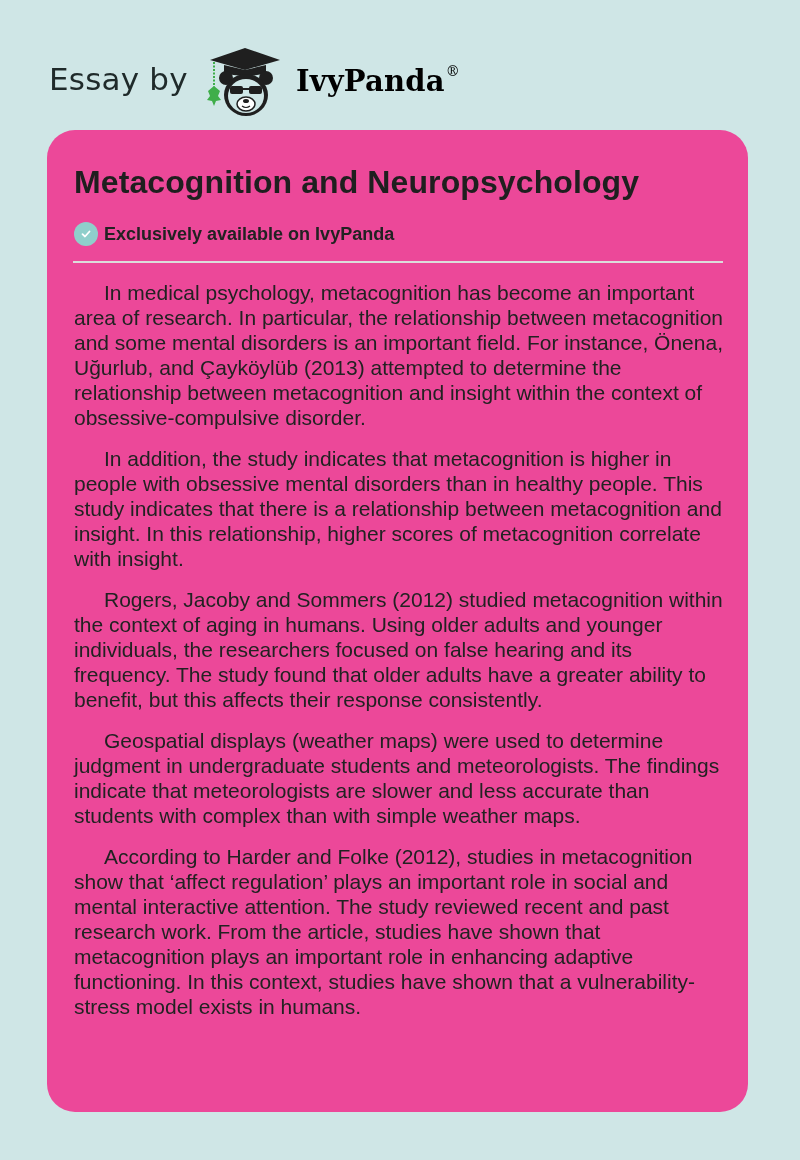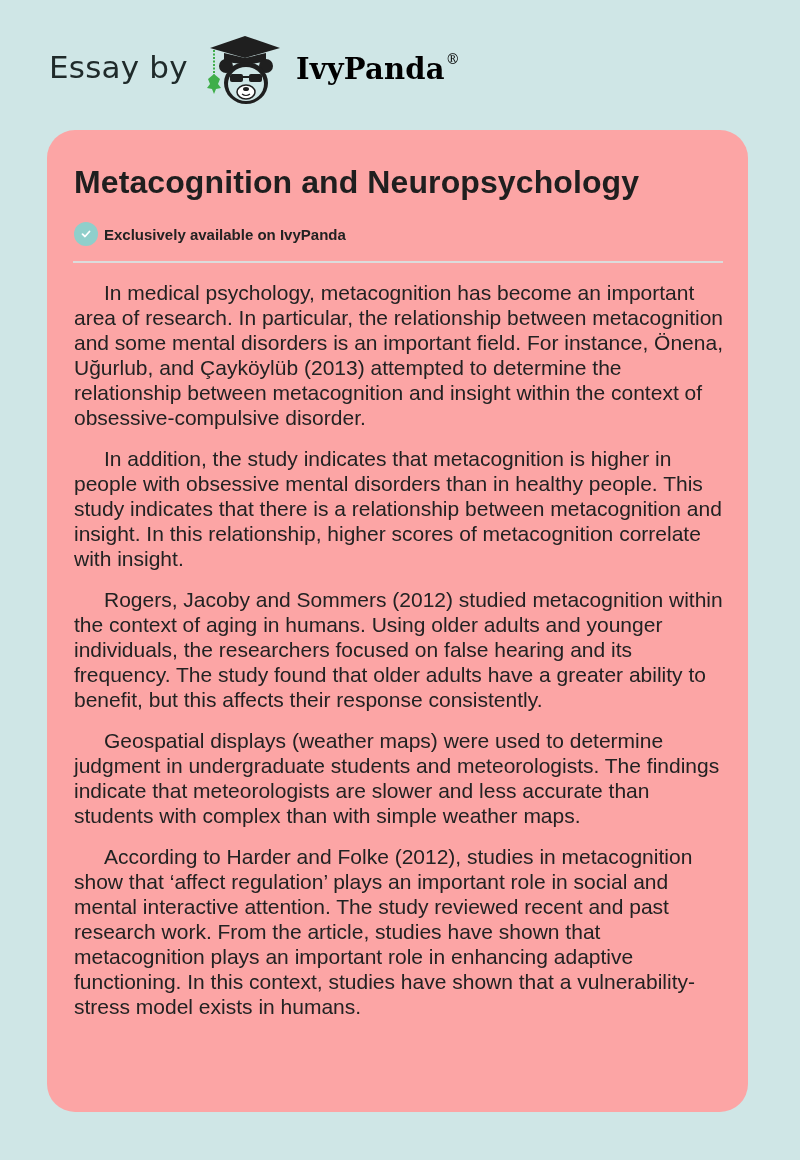--- a/index.html
+++ b/index.html
@@ -11,21 +11,21 @@
     height: 1160px;
     background: #cfe6e6;
     position: relative;
     overflow: hidden;
     font-family: "Liberation Sans", sans-serif;
     color: #1f1f1f;
   }
   .header {
     position: absolute;
     left: 0;
-    top: 0;
+    top: 12px;
     width: 652px;
     height: 130px;
   }
   .essay-by {
     position: absolute;
     left: 49px;
     top: 49px;
     font-family: "DejaVu Sans", sans-serif;
     font-size: 31px;
     color: #1f2a2a;
@@ -54,21 +54,21 @@
     position: relative;
     top: -4px;
     margin-left: 1px;
   }
   .card {
     position: absolute;
     left: 47px;
     top: 130px;
     width: 701px;
     height: 982px;
-    background: #fca5a5;
+    background: #ec4899;
     border-radius: 28px;
   }
   .title {
     position: absolute;
     left: 27px;
     top: 34px;
     margin: 0;
     font-family: "Liberation Sans", sans-serif;
     font-weight: bold;
     font-size: 32px;
@@ -88,21 +88,21 @@
     border-radius: 50%;
     background: #8fcfcb;
     display: flex;
     align-items: center;
     justify-content: center;
   }
   .badge-text {
     margin-left: 6px;
     font-family: "Liberation Sans", sans-serif;
     font-weight: bold;
-    font-size: 15px;
+    font-size: 18px;
     color: #222;
   }
   .divider {
     position: absolute;
     left: 26px;
     top: 131px;
     width: 650px;
     height: 2px;
     background: #dcdcdc;
   }

